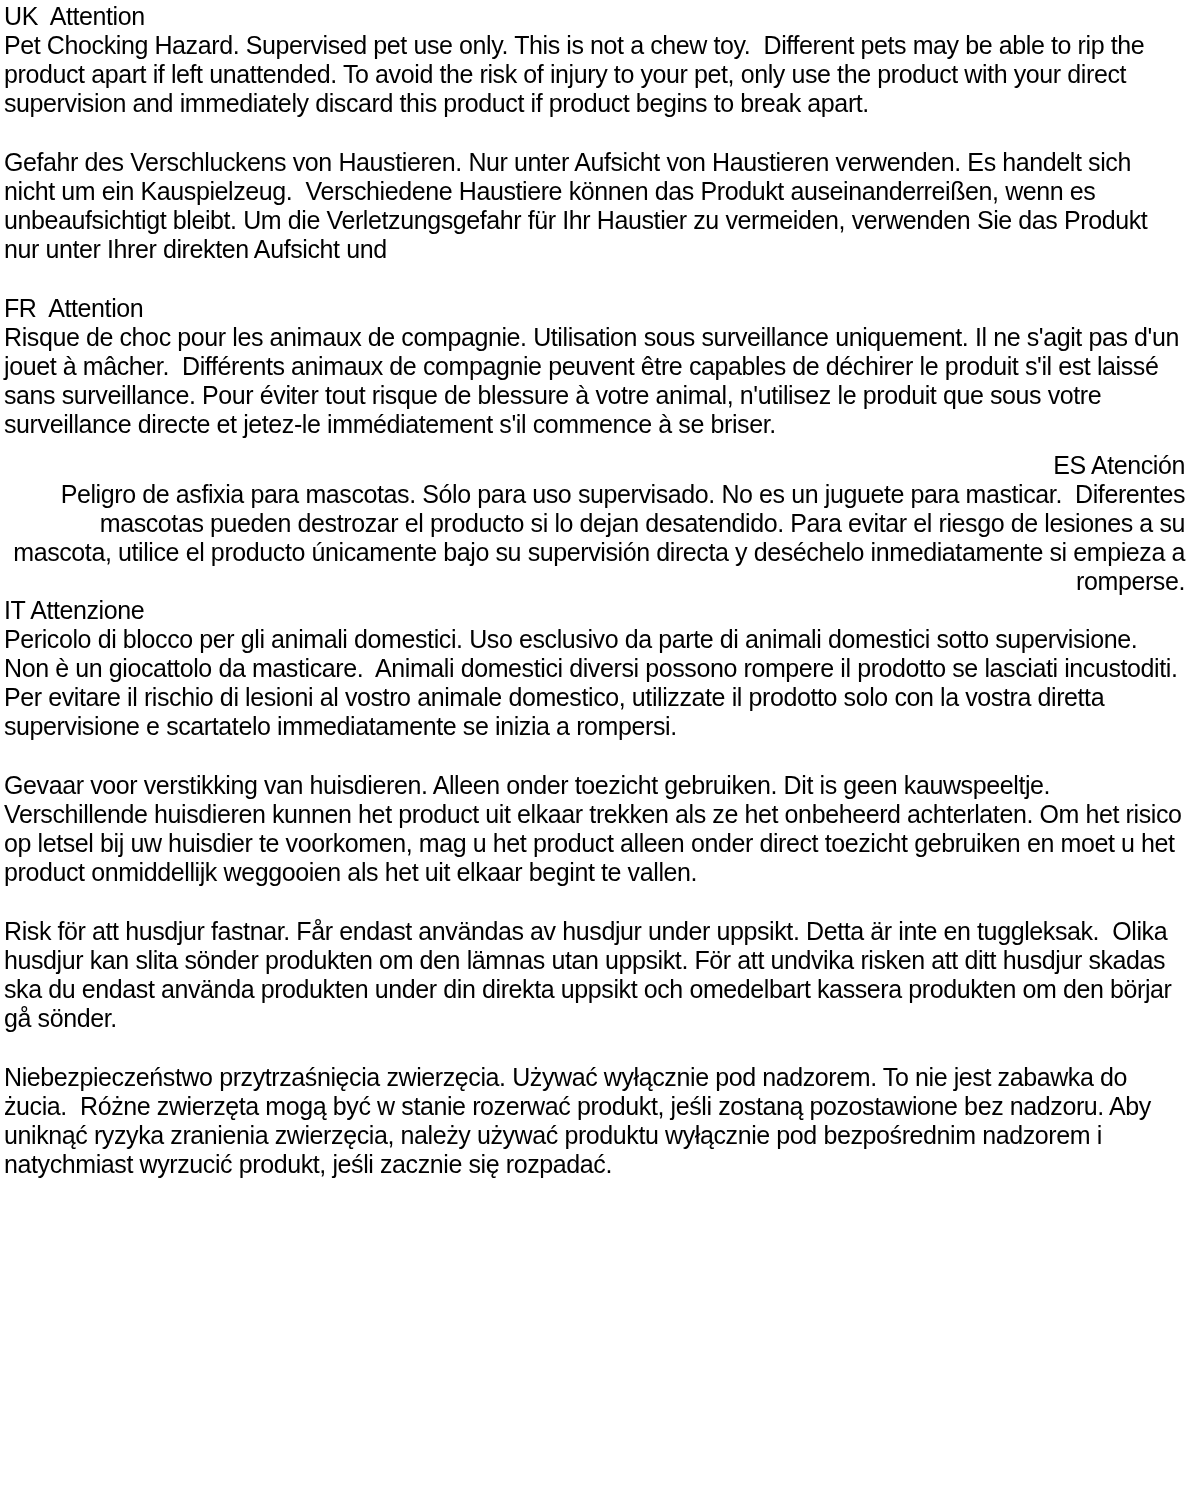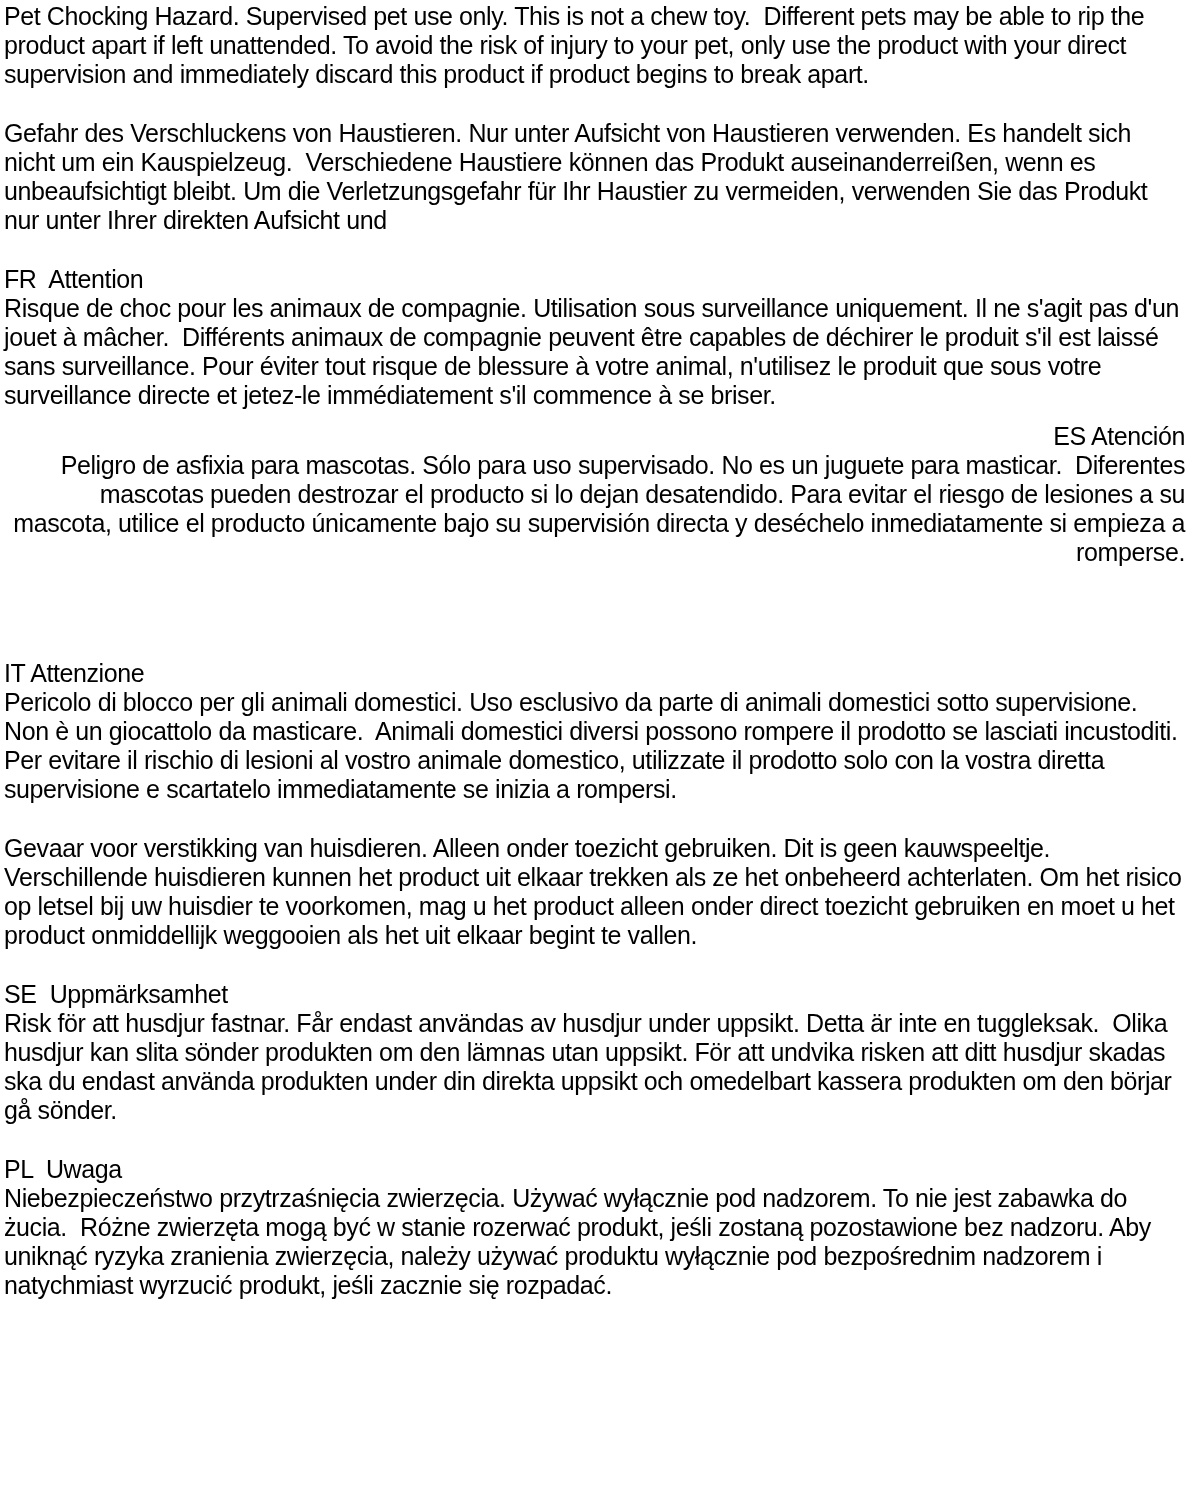--- a/index.html
+++ b/index.html
@@ -21,26 +21,27 @@
   .lang-block {
     margin: 0;
   }
   .lang-block .heading,
   .lang-block .body {
     margin: 0;
     white-space: pre-wrap;
   }
   .gap-normal { margin-top: 30px; }
   .gap-small  { margin-top: 12px; text-align: right; }
-  .gap-large  { margin-top: 92px; }
+  .gap-large  { }
 </style>
 </head>
 <body>
 
 <section class="lang-block">
+  <div class="heading">UK  Attention</div>
   <p class="body">Pet Chocking Hazard. Supervised pet use only. This is not a chew toy.  Different pets may be able to rip the product apart if left unattended. To avoid the risk of injury to your pet, only use the product with your direct supervision and immediately discard this product if product begins to break apart.</p>
 </section>
 
 <section class="lang-block gap-normal">
   <p class="body">Gefahr des Verschluckens von Haustieren. Nur unter Aufsicht von Haustieren verwenden. Es handelt sich nicht um ein Kauspielzeug.  Verschiedene Haustiere können das Produkt auseinanderreißen, wenn es unbeaufsichtigt bleibt. Um die Verletzungsgefahr für Ihr Haustier zu vermeiden, verwenden Sie das Produkt nur unter Ihrer direkten Aufsicht und</p>
 </section>
 
 <section class="lang-block gap-normal">
   <div class="heading">FR  Attention</div>
   <p class="body">Risque de choc pour les animaux de compagnie. Utilisation sous surveillance uniquement. Il ne s'agit pas d'un jouet à mâcher.  Différents animaux de compagnie peuvent être capables de déchirer le produit s'il est laissé sans surveillance. Pour éviter tout risque de blessure à votre animal, n'utilisez le produit que sous votre surveillance directe et jetez-le immédiatement s'il commence à se briser.</p>
@@ -54,20 +55,18 @@
 <section class="lang-block gap-large">
   <div class="heading">IT Attenzione</div>
   <p class="body">Pericolo di blocco per gli animali domestici. Uso esclusivo da parte di animali domestici sotto supervisione. Non è un giocattolo da masticare.  Animali domestici diversi possono rompere il prodotto se lasciati incustoditi. Per evitare il rischio di lesioni al vostro animale domestico, utilizzate il prodotto solo con la vostra diretta supervisione e scartatelo immediatamente se inizia a rompersi.</p>
 </section>
 
 <section class="lang-block gap-normal">
   <p class="body">Gevaar voor verstikking van huisdieren. Alleen onder toezicht gebruiken. Dit is geen kauwspeeltje.  Verschillende huisdieren kunnen het product uit elkaar trekken als ze het onbeheerd achterlaten. Om het risico op letsel bij uw huisdier te voorkomen, mag u het product alleen onder direct toezicht gebruiken en moet u het product onmiddellijk weggooien als het uit elkaar begint te vallen.</p>
 </section>
 
 <section class="lang-block gap-normal">
-  <div class="heading">SE  Uppmärksamhet</div>
   <p class="body">Risk för att husdjur fastnar. Får endast användas av husdjur under uppsikt. Detta är inte en tuggleksak.  Olika husdjur kan slita sönder produkten om den lämnas utan uppsikt. För att undvika risken att ditt husdjur skadas ska du endast använda produkten under din direkta uppsikt och omedelbart kassera produkten om den börjar gå sönder.</p>
 </section>
 
 <section class="lang-block gap-normal">
-  <div class="heading">PL  Uwaga</div>
   <p class="body">Niebezpieczeństwo przytrzaśnięcia zwierzęcia. Używać wyłącznie pod nadzorem. To nie jest zabawka do żucia.  Różne zwierzęta mogą być w stanie rozerwać produkt, jeśli zostaną pozostawione bez nadzoru. Aby uniknąć ryzyka zranienia zwierzęcia, należy używać produktu wyłącznie pod bezpośrednim nadzorem i natychmiast wyrzucić produkt, jeśli zacznie się rozpadać.</p>
 </section>
 
 </body></html>

